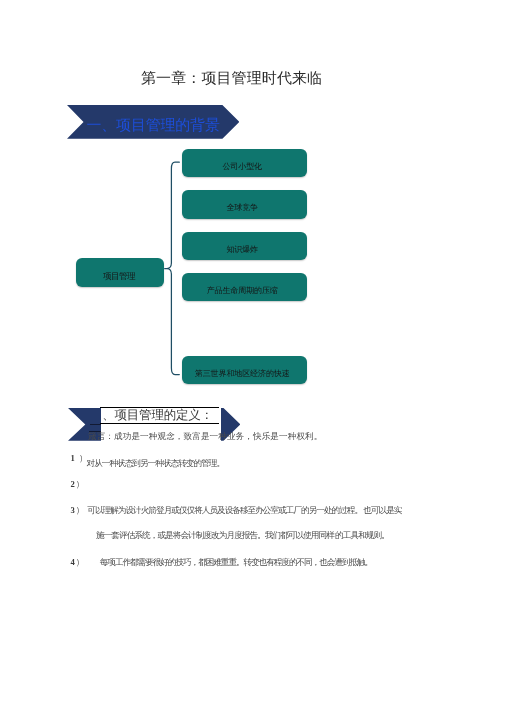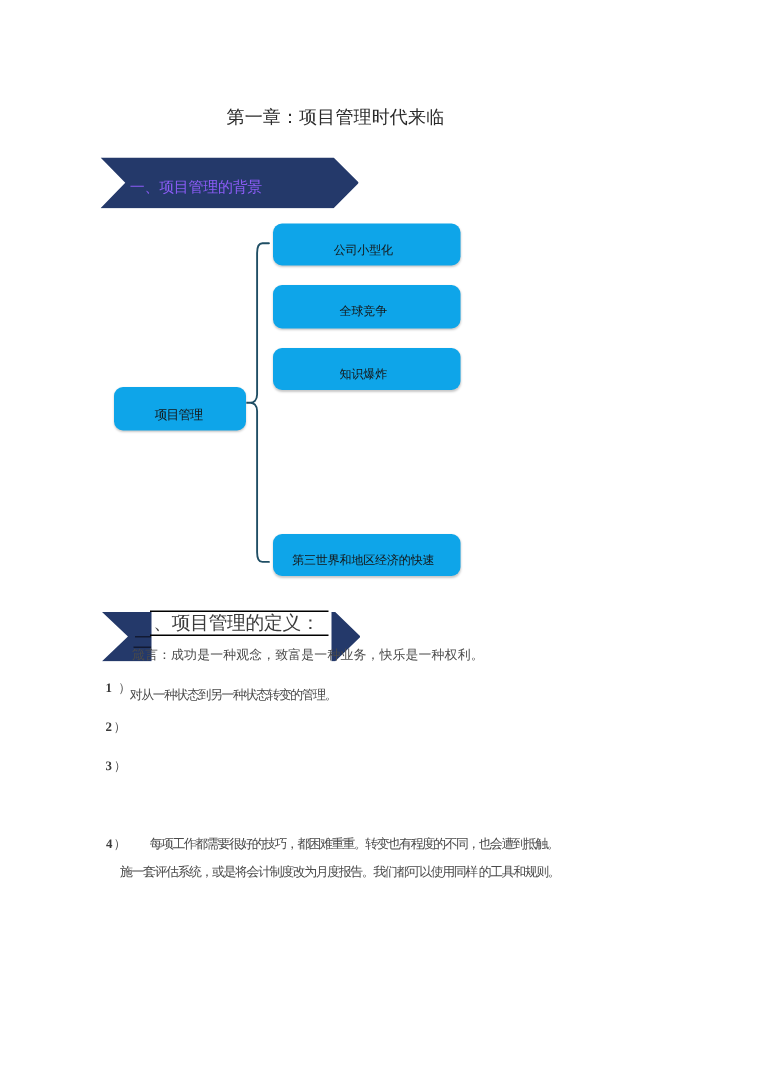--- a/index.html
+++ b/index.html
@@ -4,32 +4,32 @@
 <title>document-page</title>
 <style>
   html,body{margin:0;padding:0;background:#ffffff;}
   body{width:505px;height:714px;overflow:hidden;
        font-family:"Liberation Serif",serif;color:#000;
        -webkit-font-smoothing:antialiased;}
   .page{position:relative;width:505px;height:714px;background:#fff;overflow:hidden;}
   .doc-title,.banner-label,.def-label,.para,.node>span{transform:translateZ(0);}
 
   
-  .doc-title{position:absolute;left:151px;top:71px;font-size:12px;
+  .doc-title{position:absolute;left:141px;top:71px;font-size:15px;
              letter-spacing:.1px;line-height:14px;color:#2a2a2a;white-space:nowrap;}
 
   
   .banner{position:absolute;}
   .banner svg{display:block;}
-  .banner-label{position:absolute;white-space:nowrap;font-size:10px;
-                letter-spacing:-.2px;line-height:13px;color:#8b5cf6;}
+  .banner-label{position:absolute;white-space:nowrap;font-size:15px;
+                letter-spacing:-.2px;line-height:13px;color:#1d4ed8;}
 
   
   .diagram{position:absolute;left:0;top:0;width:505px;height:714px;pointer-events:none;}
-  .node{position:absolute;background:#0ea5e9;border-radius:6px;
+  .node{position:absolute;background:#0f766e;border-radius:6px;
         display:flex;align-items:center;justify-content:center;
         color:#151515;font-size:8px;line-height:8px;letter-spacing:-.1px;
         padding-top:8px;padding-right:5px;box-sizing:border-box;
         box-shadow:0 1px 1.5px rgba(0,0,0,.22);}
   .node.root{font-size:8.6px;letter-spacing:-.63px;padding-right:2.5px;padding-top:6.5px;}
 
   
   .def-box{position:absolute;background:#ffffff;}
   .def-rule{position:absolute;background:#000000;}
   .def-rule.shadow{background:#121a33;}
@@ -79,28 +79,32 @@
     </div>
     <div class="node" style="left: 182.3px; top: 149px; width: 124.8px; height: 28.4px;">
       <span>公司小型化</span>
     </div>
     <div class="node" style="left: 182.3px; top: 190.3px; width: 124.8px; height: 28.4px;">
       <span>全球竞争</span>
     </div>
     <div class="node" style="left: 182.3px; top: 231.6px; width: 124.8px; height: 28.4px;">
       <span>知识爆炸</span>
     </div>
+    <div class="node" style="left: 182.3px; top: 272.9px; width: 124.8px; height: 28.4px;">
+      <span>产品生命周期的压缩</span>
+    </div>
     <div class="node" style="left: 182.3px; top: 355.5px; width: 124.8px; height: 28.4px; text-align: center;">
       <span>第三世界和地区经济的快速</span>
     </div>
     <div class="para num" style="left: 70.4px; top: 454px;">1</div>
     <div class="para paren" style="left: 78.9px; top: 454px;">）</div>
     <div class="para" style="left: 88px; top: 432px; letter-spacing: 0.09px;">箴言：成功是一种观念，致富是一种业务，快乐是一种权利。</div>
     <div class="para num" style="left: 70.4px; top: 480.4px;">2</div>
     <div class="para paren" style="left: 75.7px; top: 480.4px;">）</div>
     <div class="para" style="left: 86.5px; top: 459px; letter-spacing: -0.95px;">对从一种状态到另一种状态转变的管理。</div>
     <div class="para num" style="left: 70.4px; top: 505.8px;">3</div>
     <div class="para paren" style="left: 75.8px; top: 505.8px;">）</div>
-    <div class="para" style="left: 80px; top: 531.2px; letter-spacing: -0.92px; margin-top: 46px;">施一套评估系统，或是将会计制度改为月度报告。我们都可以使用同样 的工具和规则。</div>
+    <div class="para" style="left: 87.3px; top: 505.8px; letter-spacing: -0.96px;">可以理解为设计火箭登月或仅仅将人员及设备移至办公室或工厂的另一处的过程。 也可以是实</div>
+    <div class="para" style="left: 96px; top: 531.2px; letter-spacing: -0.92px;">施一套评估系统，或是将会计制度改为月度报告。我们都可以使用同样 的工具和规则。</div>
     <div class="para num" style="left: 70.6px; top: 558.3px;">4</div>
     <div class="para paren" style="left: 75.7px; top: 558.3px;">）</div>
     <div class="para" style="left: 83.8px; top: 558.3px; letter-spacing: -1.03px; margin-left: 16px;">每项工作都需要很好的技巧，都困难重重。转变也有程度的不同，也会遭到抵触。</div>
   </div>
 
 </body></html>

